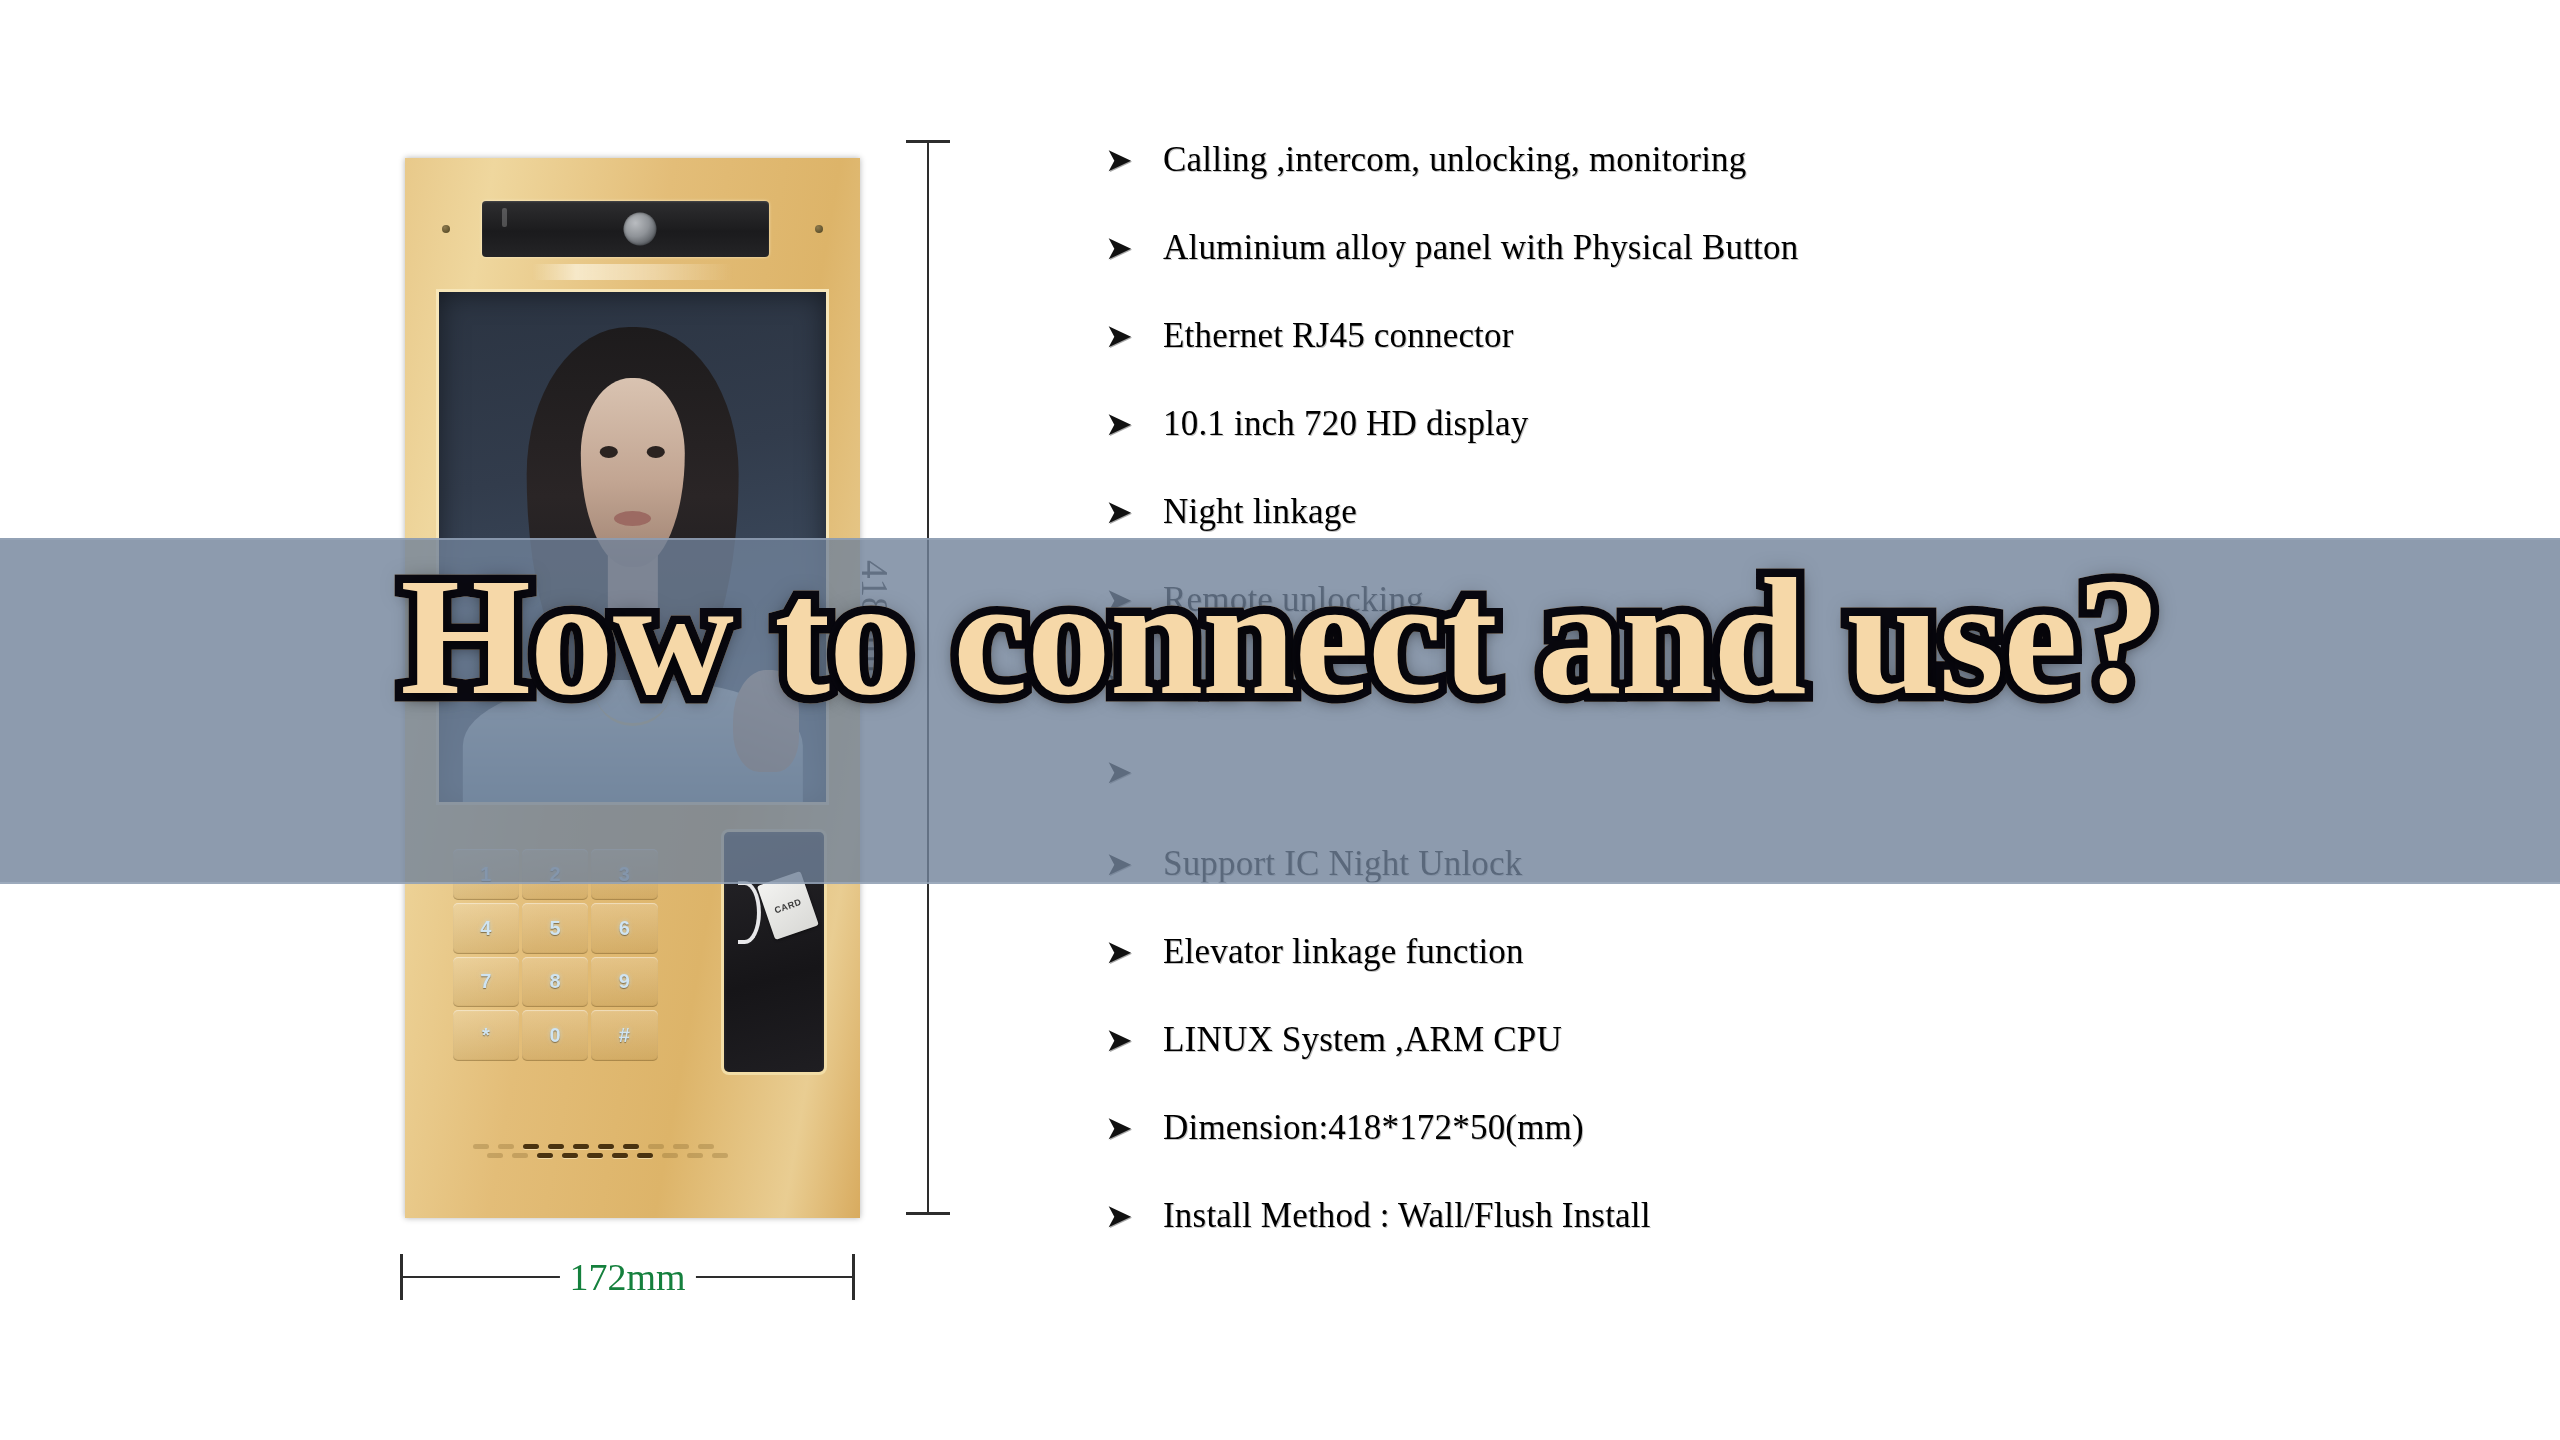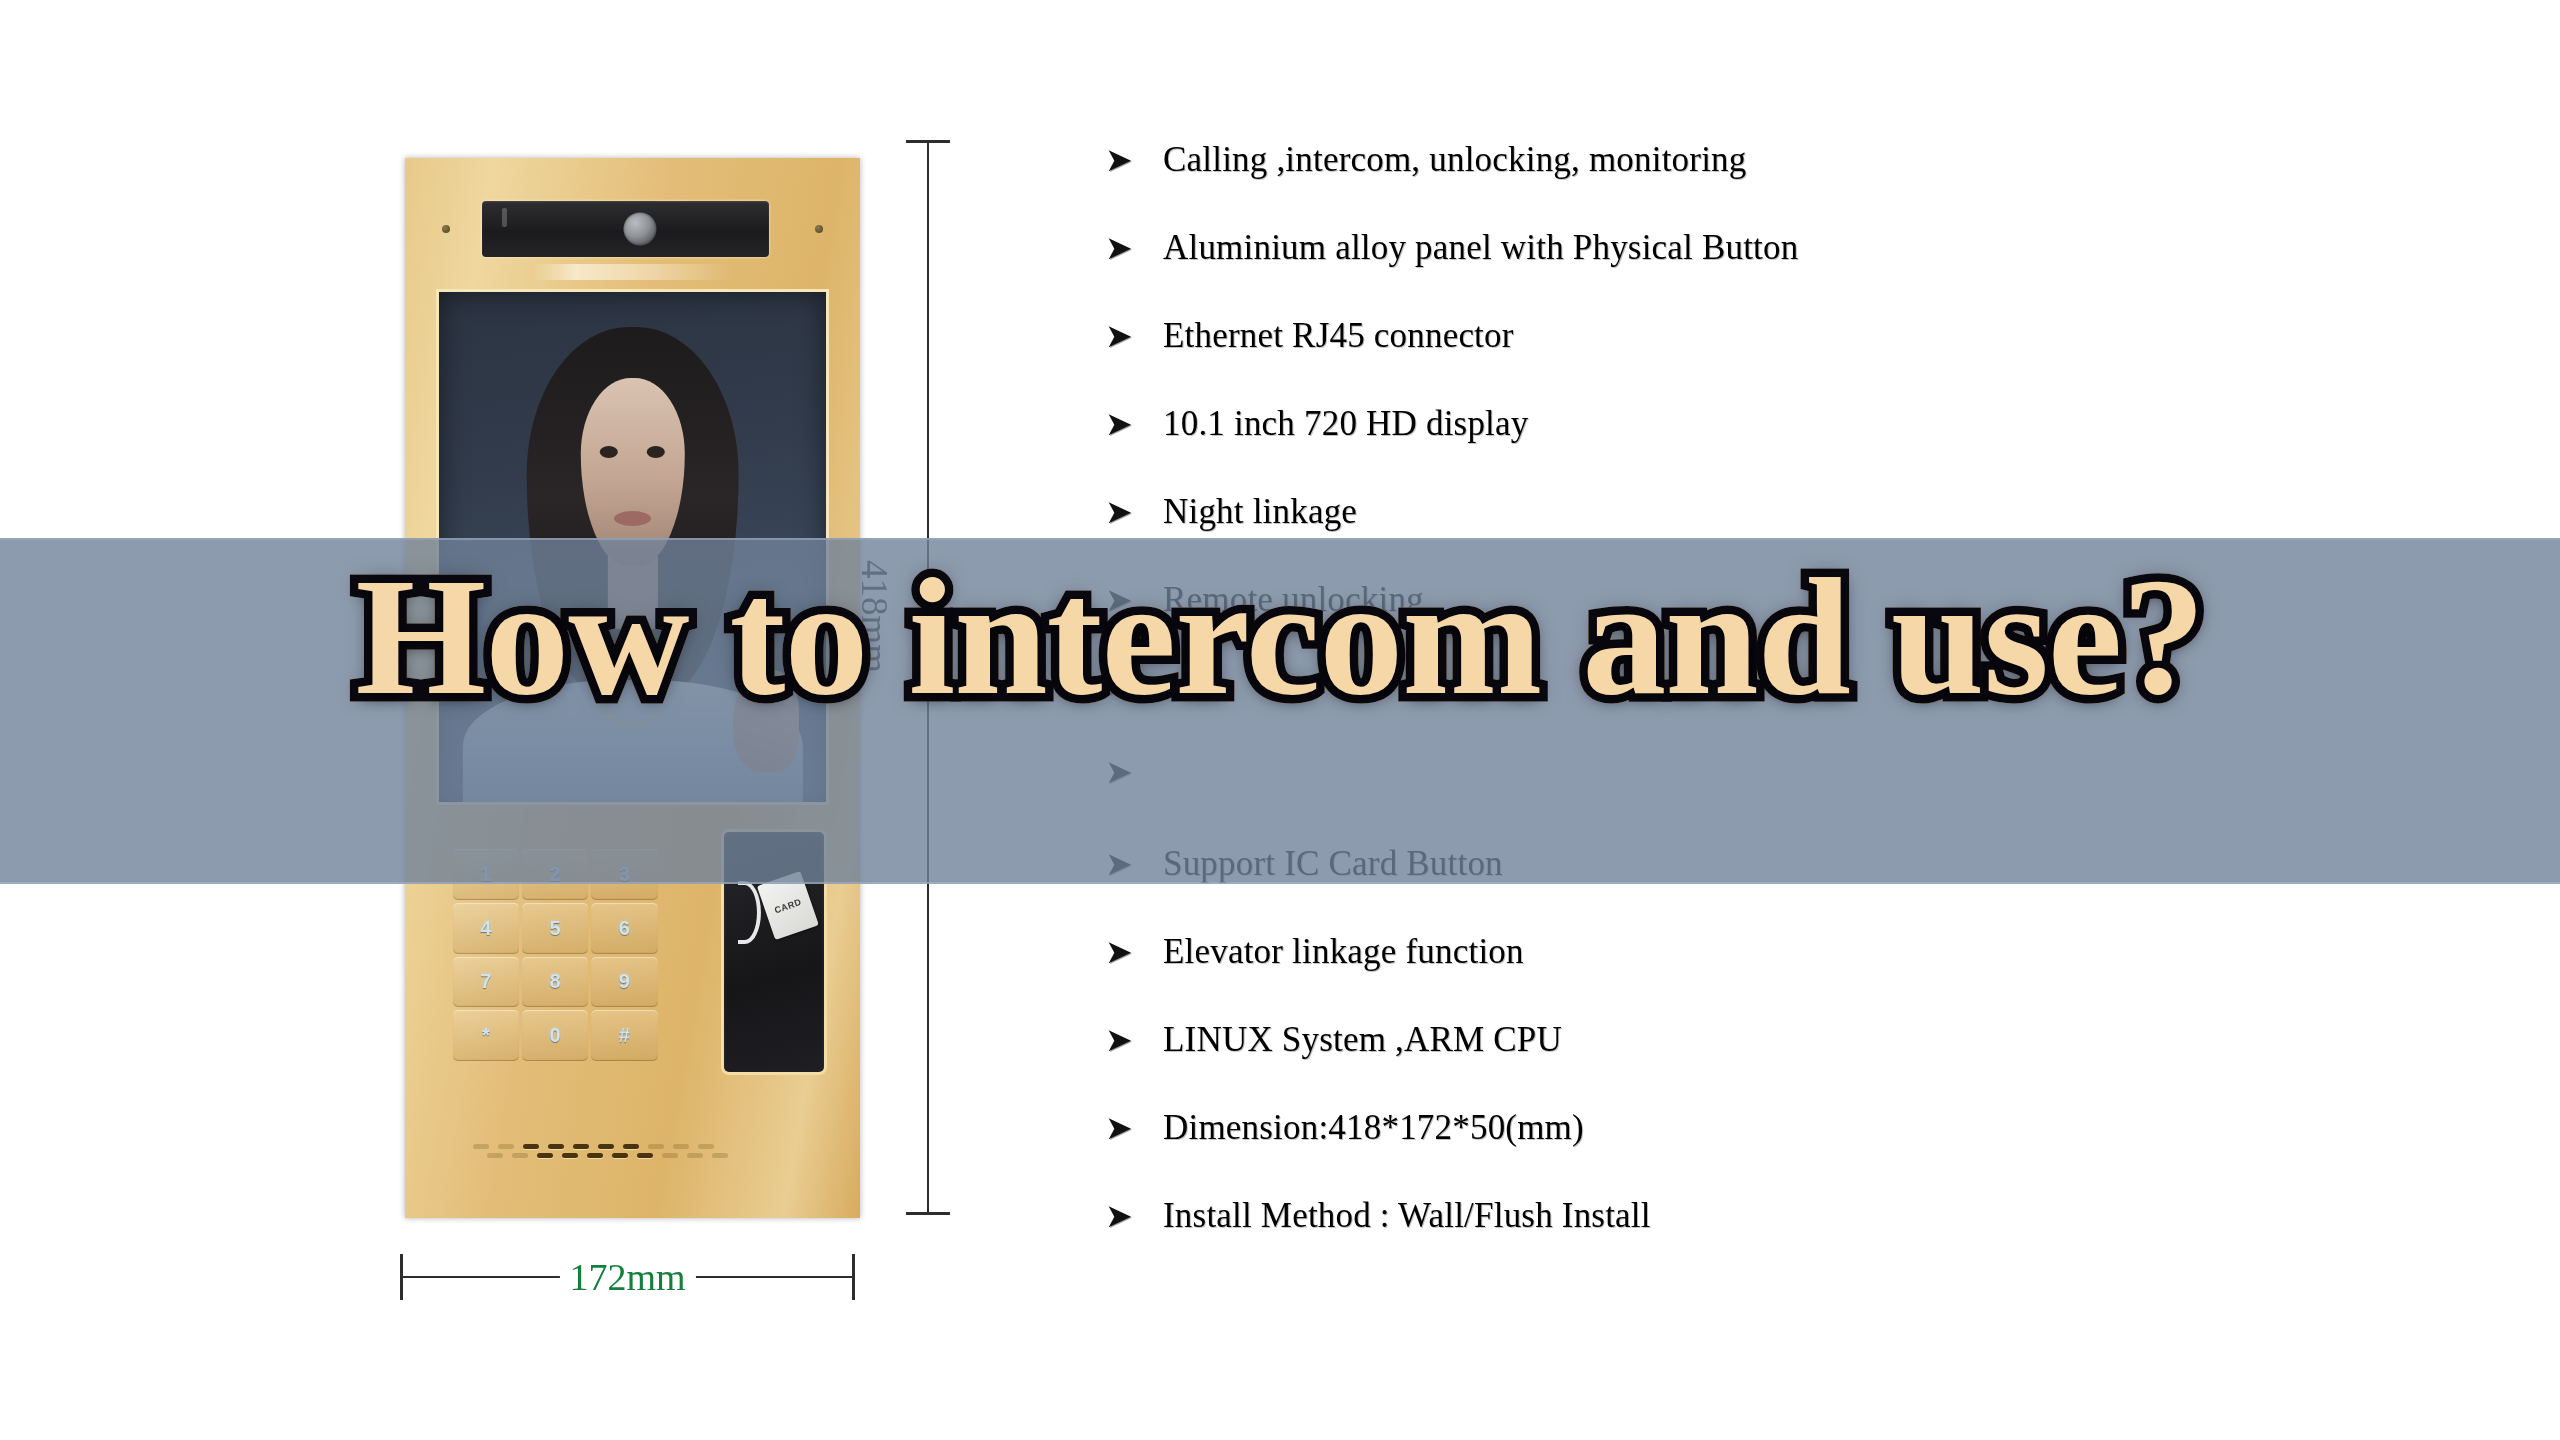--- a/index.html
+++ b/index.html
@@ -515,34 +515,34 @@
   <div class="feature-row">
     <span class="bullet">➤</span>
     <span class="feature-text"></span>
   </div>
   <div class="feature-row">
     <span class="bullet">➤</span>
     <span class="feature-text"></span>
   </div>
   <div class="feature-row">
     <span class="bullet">➤</span>
-    <span class="feature-text">Support IC Card Button</span>
+    <span class="feature-text">Support IC Night Unlock</span>
   </div>
   <div class="feature-row">
     <span class="bullet">➤</span>
     <span class="feature-text">Elevator linkage function</span>
   </div>
   <div class="feature-row">
     <span class="bullet">➤</span>
     <span class="feature-text">LINUX System ,ARM CPU</span>
   </div>
   <div class="feature-row">
     <span class="bullet">➤</span>
     <span class="feature-text">Dimension:418*172*50(mm)</span>
   </div>
   <div class="feature-row">
     <span class="bullet">➤</span>
     <span class="feature-text">Install Method : Wall/Flush Install</span>
   </div>
 </div>
 
 <div id="title-banner"></div>
-<div id="overlay-title">How to intercom and use?</div>
+<div id="overlay-title">How to connect and use?</div>
 
 </body></html>

